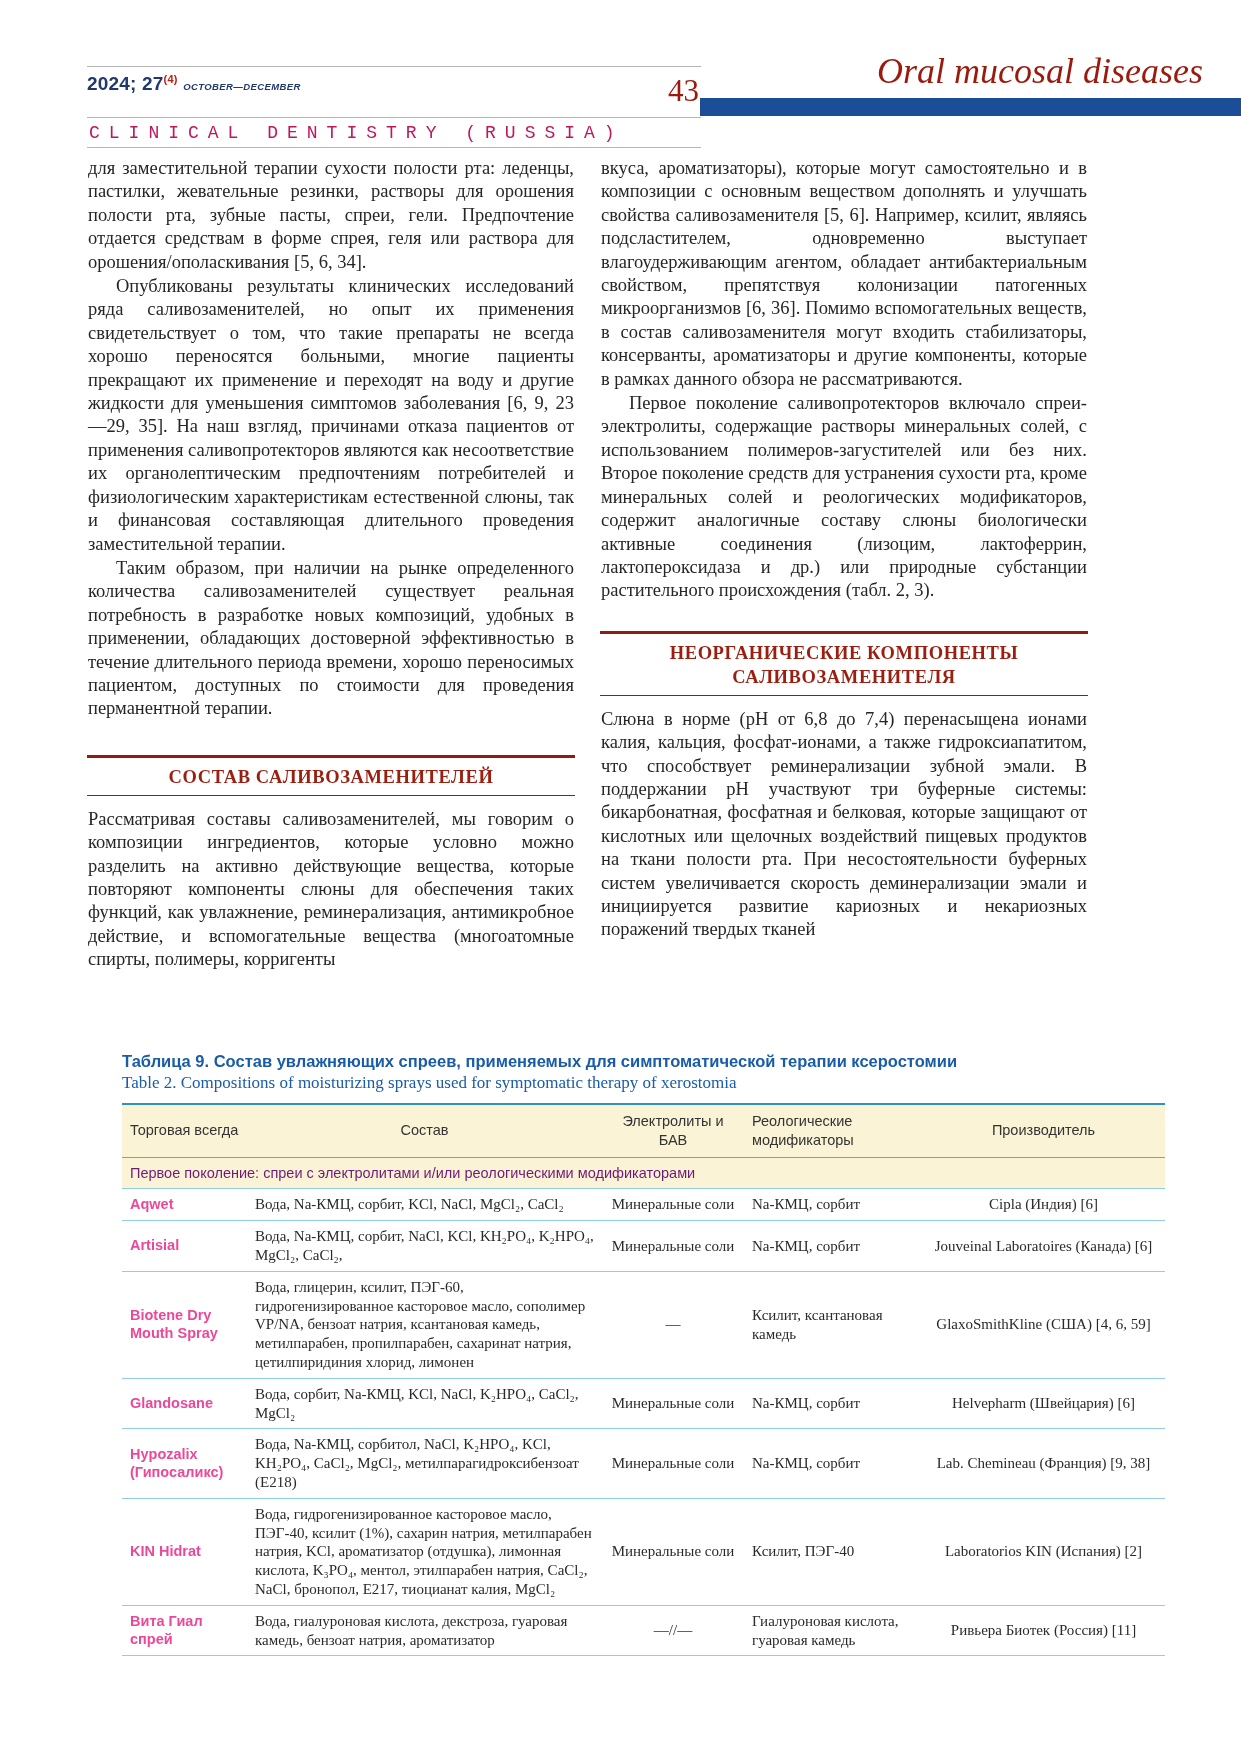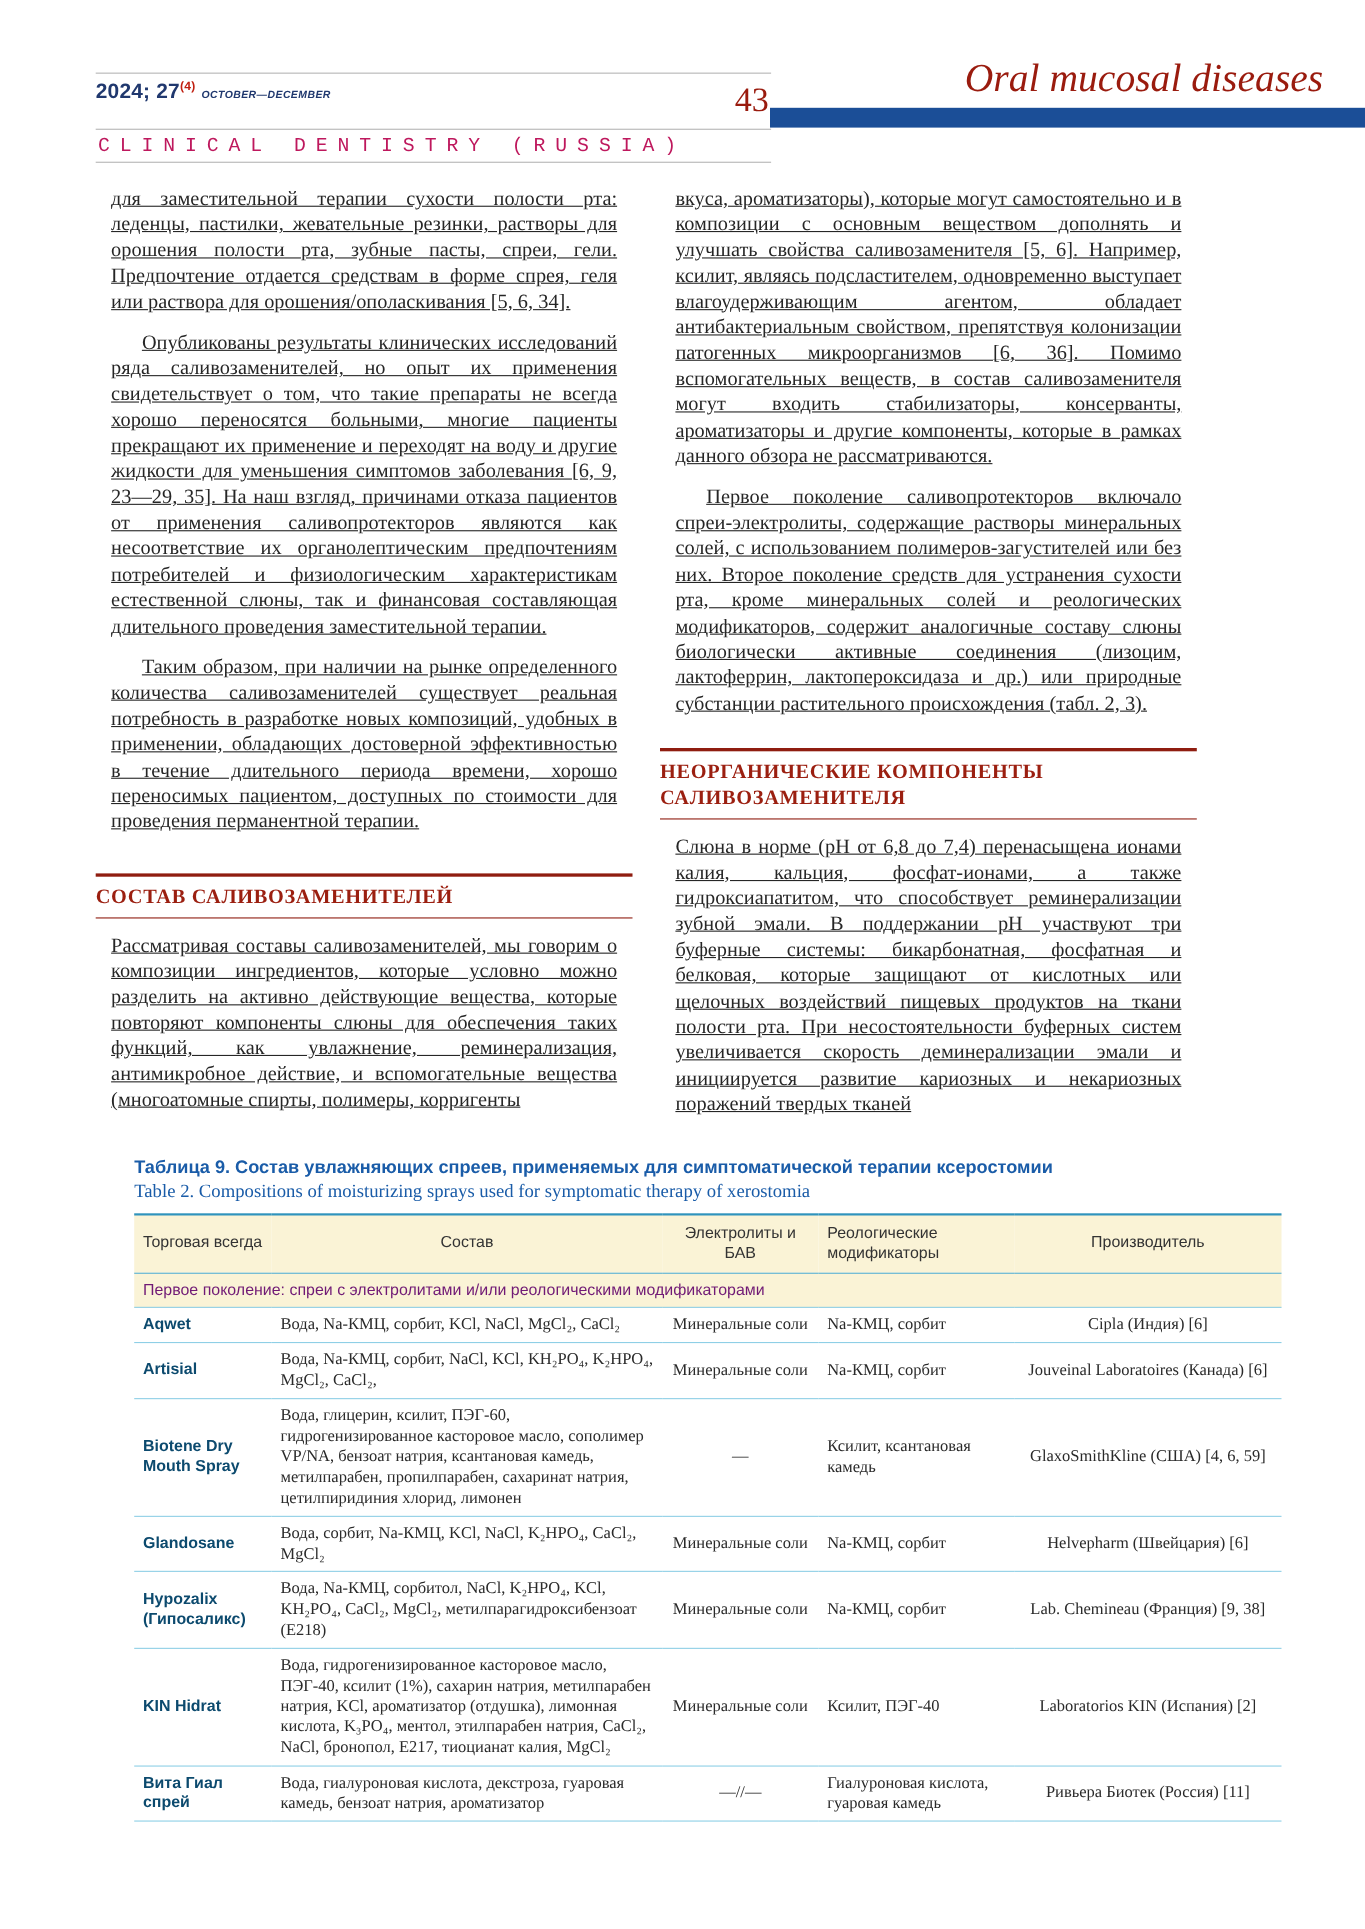--- a/index.html
+++ b/index.html
@@ -16,42 +16,42 @@
   .hdr-pagenum{position:absolute;right:2px;top:6px;font-size:31px;color:#9a1b0e;font-family:"Liberation Serif",serif;}
   .hdr-journal{font-family:Liberation Mono, monospace;font-size:18px;color:#be185d;
                letter-spacing:9px;padding:5px 0 4px 2px;white-space:nowrap;}
   .hdr-right{position:absolute;left:700px;top:52px;width:541px;text-align:right;font-style:italic;}
   .hdr-title{font-family:"Liberation Serif",serif;font-size:36px;color:#9a1b0e;
              padding-right:38px;line-height:1.1;}
   .hdr-bluebar{margin-top:6px;height:18px;background:#1b4e97;width:541px;}
   
   .columns{position:absolute;left:87px;top:156px;width:1001px;display:flex;gap:25px;}
   .col{width:488px;font-size:18.5px;line-height:23.4px;text-align:justify;}
-  .col p{margin:14px;text-decoration:underline;}
+  .col p{margin:1px;}
   .col p.indent{text-indent:28px;}
   .section-head{border-top:3px solid #8f1d10;border-bottom:1px solid #8f1d10;
                 color:#9b1f10;font-weight:bold;font-size:18.5px;line-height:24px;
-                padding:7px 0 6px 0;margin:34px 0 12px 0;letter-spacing:.6px;text-align:left;}
+                padding:7px 0 6px 0;margin:34px 0 12px 0;letter-spacing:.6px;text-align:center;}
   .rc .section-head{margin-top:28px;}
   
   .table-wrap{position:absolute;left:122px;top:1050px;width:1043px;}
   .tbl-title-ru{font-family:"Liberation Sans",sans-serif;font-weight:bold;font-size:16.5px;
                 color:#1a5ca8;line-height:22px;}
   .tbl-title-en{font-family:"Liberation Serif",serif;font-size:17px;color:#1a5ca8;line-height:22px;}
   table.spray{width:100%;border-collapse:collapse;margin-top:9px;
               font-family:"Liberation Serif",serif;font-size:15px;line-height:18.8px;color:#2a2a2a;}
   table.spray thead th{background:#faf3d6;font-family:"Liberation Sans",sans-serif;font-weight:normal;
               font-size:14.5px;color:#333;padding:7px 8px;vertical-align:middle;
               border-top:2px solid #2f93bd;border-bottom:1.5px solid #57b0d4;}
   th.al{text-align:left;} th.ac{text-align:center;}
   td.group{background:#faf3d6;font-family:"Liberation Sans",sans-serif;font-size:14.5px;color:#701a75;
            padding:4px 8px;border-bottom:1.5px solid #57b0d4;}
   table.spray tbody td{padding:6px 8px;vertical-align:middle;border-bottom:1.5px solid #8ecfe6;}
   td.brand{font-family:"Liberation Sans",sans-serif;font-weight:bold;font-size:14.5px;
-           color:#0c4a6e;line-height:17.5px;}
+           color:#ec4899;line-height:17.5px;}
   td.comp{text-align:left;}
   td.ctr{text-align:center;}
   col.c-brand{width:125px;} col.c-comp{width:355px;} col.c-el{width:142px;}
   col.c-mod{width:178px;} col.c-prod{width:243px;}
 </style>
 </head>
 <body>
 
 <div class="page">
 

